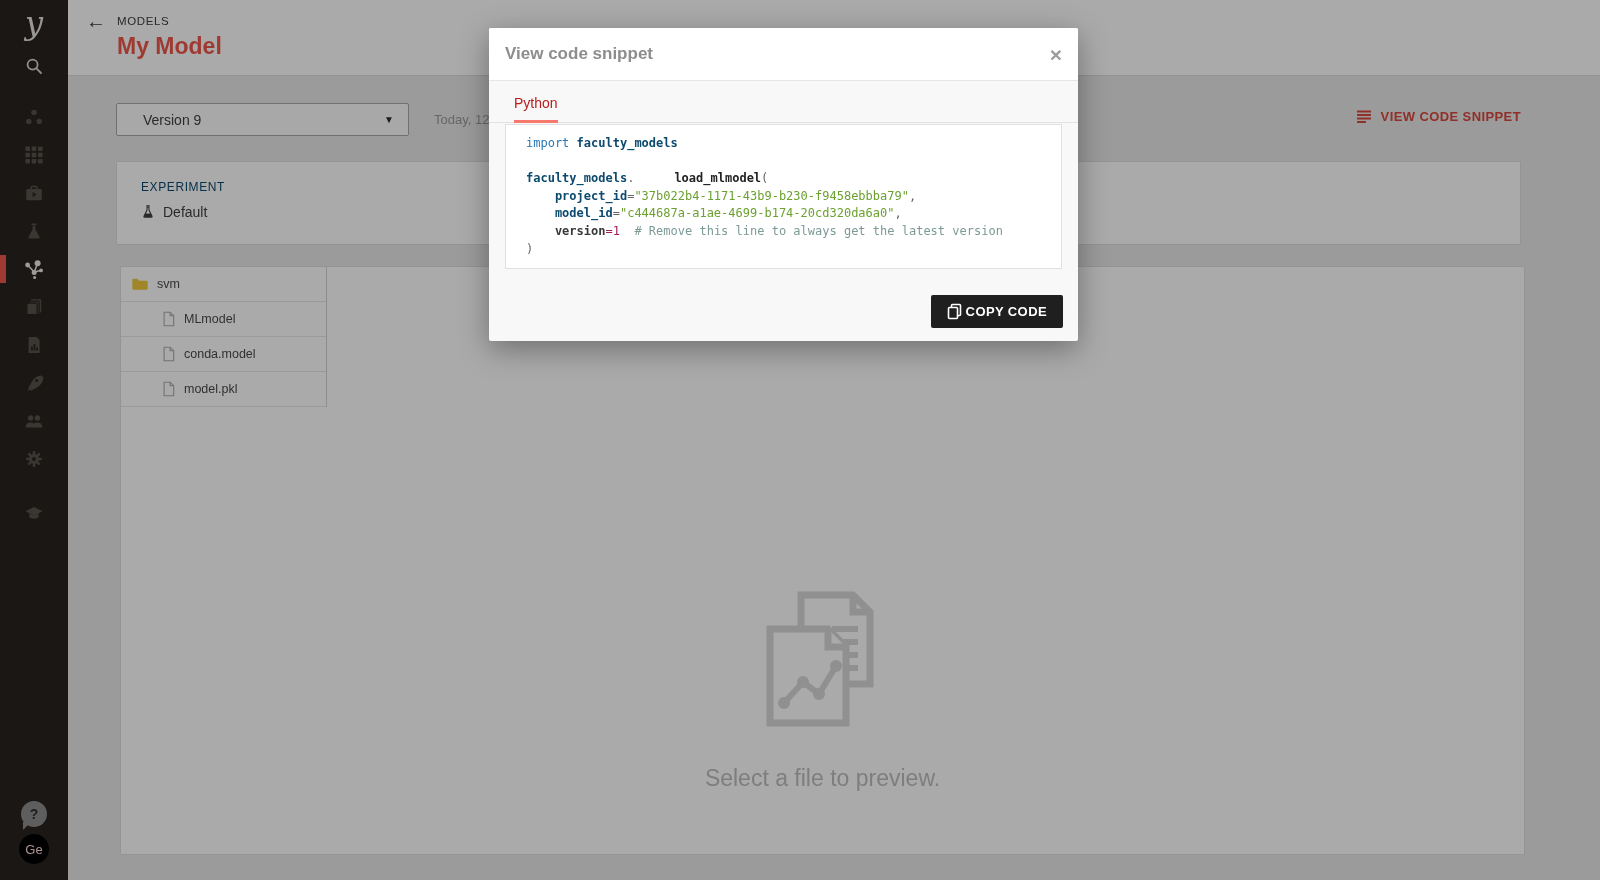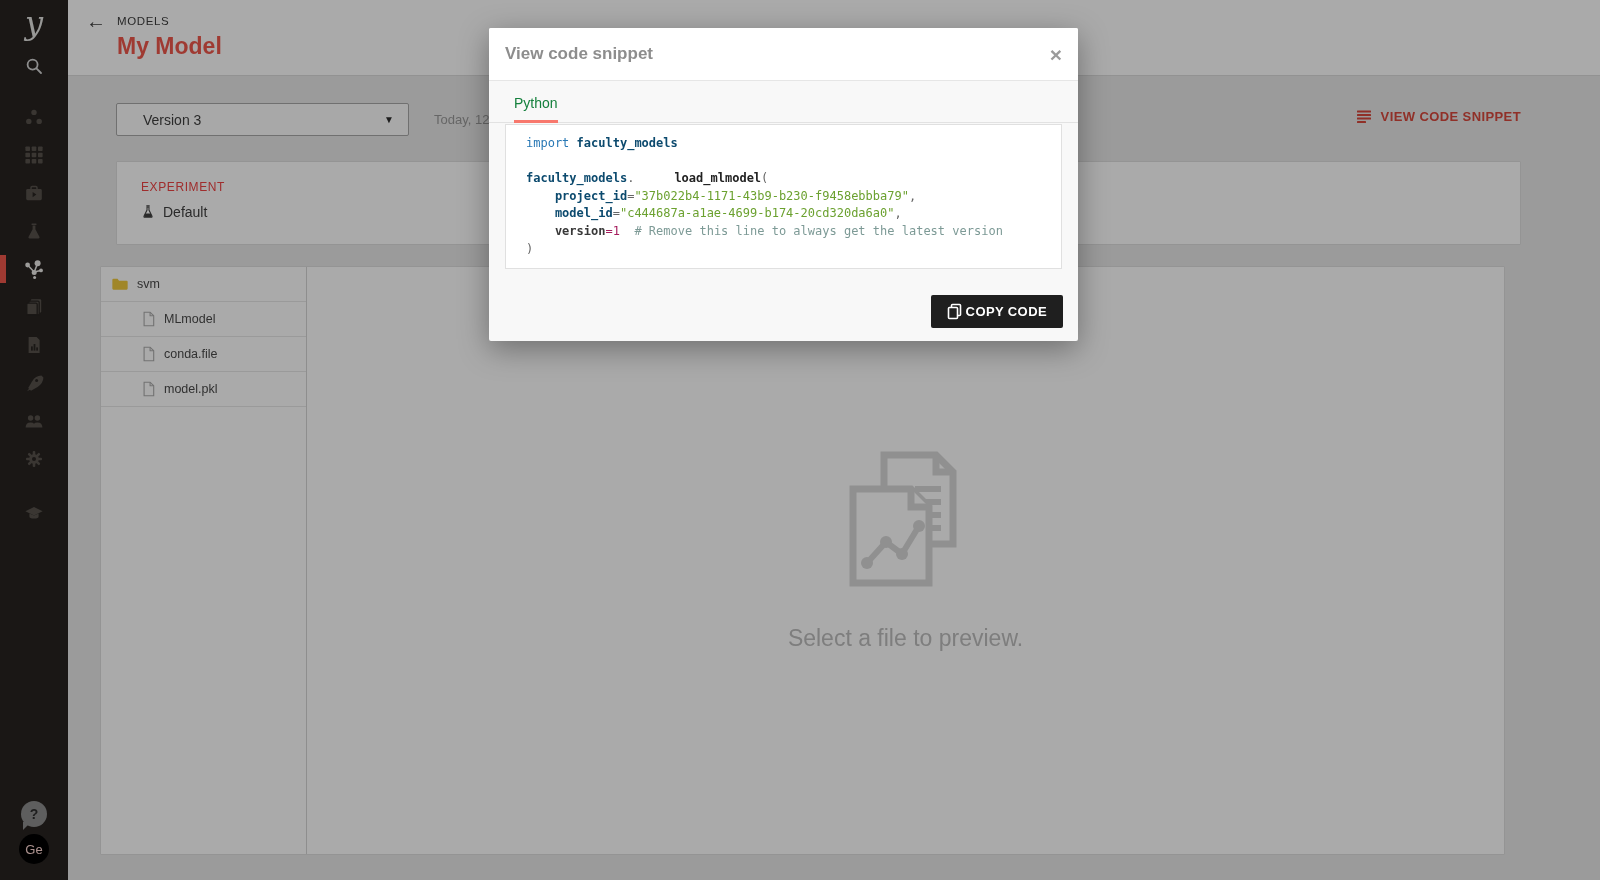--- a/index.html
+++ b/index.html
@@ -45,44 +45,44 @@
   .version-select { position: absolute; left: 48px; top: 27px; width: 293px; height: 33px; background: #fdfdfd;
     border: 1px solid #a8a8a8; border-radius: 2px; display: flex; align-items: center;
     padding: 0 14px 0 26px; font-size: 14px; color: #3f3f3f; cursor: pointer; }
   .version-select .caret { margin-left: auto; font-size: 10px; color: #2e2e2e; }
   .timestamp { position: absolute; left: 366px; top: 36px; font-size: 13px; color: #9a9a9a; white-space: nowrap; }
   .view-code-btn { position: absolute; right: 79px; top: 33px; display: flex; align-items: center; gap: 9px;
     color: #d8483c; font-size: 13px; font-weight: bold; letter-spacing: 0.4px; cursor: pointer; }
 
   .card { position: absolute; background: #ffffff; border: 1px solid #dedede; border-radius: 1px; }
   .experiment-card { left: 48px; top: 85px; width: 1405px; height: 84px; }
-  .exp-label { position: absolute; left: 24px; top: 18px; font-size: 12px; letter-spacing: 0.6px; color: #ef4444; }
+  .exp-label { position: absolute; left: 24px; top: 18px; font-size: 12px; letter-spacing: 0.6px; color: #0c4a6e; }
   .exp-value { position: absolute; left: 24px; top: 42px; display: flex; gap: 8px;
     font-size: 14px; color: #3f3f3f; }
 
-  .files-card { left: 32px; top: 190px; width: 1405px; height: 589px; display: flex; }
+  .files-card { left: 52px; top: 190px; width: 1405px; height: 589px; display: flex; flex-direction: column; }
   .tree { width: 206px; border-right: 1px solid #d5d5d5; }
   .tree-row { height: 35px; display: flex; align-items: center; gap: 8px; border-bottom: 1px solid #e7e7e7;
     font-size: 12.5px; color: #4a4a4a; cursor: pointer; }
   .tree-row.folder { padding-left: 10px; }
   .tree-row.file { padding-left: 40px; }
   .preview { flex: 1; display: flex; flex-direction: column; align-items: center; }
   .preview-icon { margin-top: 180px; }
   .preview-msg { margin-top: 38px; font-size: 23px; color: #bdbdbd; }
 
   
   .overlay { position: fixed; inset: 0; background: rgba(0,0,0,0.335); z-index: 50; }
   .modal { position: fixed; left: 489px; top: 28px; width: 589px; height: 313px; z-index: 100;
     background: #f8f8f8; border-radius: 2px; box-shadow: 0 8px 30px rgba(0,0,0,0.35); }
   .modal-header { height: 53px; background: #ffffff; border-bottom: 1px solid #e6e6e6;
     display: flex; align-items: center; padding: 0 16px; border-radius: 2px 2px 0 0; }
   .modal-title { font-size: 17px; font-weight: bold; color: #8d8d8d; }
   .modal-close { margin-left: auto; font-size: 21px; font-weight: bold; color: #9b9b9b; cursor: pointer; line-height: 1; }
   .tab-row { padding: 13px 16px 0 25px; border-bottom: 1px solid #e2e2e2; }
-  .tab { display: inline-block; font-size: 14px; color: #15803d; padding-bottom: 9px;
+  .tab { display: inline-block; font-size: 14px; color: #b91c1c; padding-bottom: 9px;
     border-bottom: 3px solid #f8786d; margin-bottom: -1px; cursor: pointer; }
   .code-block { margin: 1px 16px 0; background: #ffffff; border: 1px solid #e0e0e0;
     padding: 10px 20px; font-family: "DejaVu Sans Mono", monospace; font-size: 12px; line-height: 17.6px; }
   .code-line { white-space: pre; }
   .tok-kw { color: #2878b5; }
   .tok-str { color: #6ba12f; }
   .tok-num { color: #a51d5d; }
   .tok-com { color: #7d9a96; }
   .tok-plain { color: #0c4a6e; font-weight: bold; }
   .tok-plainb { color: #383838; font-weight: bold; }
@@ -213,21 +213,21 @@
 </aside>
 
 <header class="topbar">
   <div class="back-arrow">←</div>
   <div class="breadcrumb">MODELS</div>
   <div class="page-title">My Model</div>
 </header>
 
 <main class="content">
   <div class="version-select">
-    <span>Version 3</span>
+    <span>Version 9</span>
     <span class="caret">▼</span>
   </div>
   <div class="timestamp">Today, 12:3</div>
   <div class="view-code-btn">
     <svg width="16" height="14" viewBox="0 0 16 14">
       <g fill="#d8483c">
         <rect x="1" y="0.5" width="14" height="2" rx="0.5"></rect>
         <rect x="1" y="4" width="14" height="2" rx="0.5"></rect>
         <rect x="1" y="7.5" width="14" height="2" rx="0.5"></rect>
         <rect x="1" y="11" width="9" height="2" rx="0.5"></rect>
@@ -261,21 +261,21 @@
           <path d="M3.5 1.5 h7.5 l4.5 4.5 v12.5 h-12 z" fill="none" stroke="#adadad" stroke-width="1.4"></path>
           <path d="M11 1.5 v4.5 h4.5" fill="none" stroke="#adadad" stroke-width="1.4"></path>
         </svg>
         <span>MLmodel</span>
       </div>
       <div class="tree-row file">
         <svg width="15" height="16" viewBox="0 0 18 20">
           <path d="M3.5 1.5 h7.5 l4.5 4.5 v12.5 h-12 z" fill="none" stroke="#adadad" stroke-width="1.4"></path>
           <path d="M11 1.5 v4.5 h4.5" fill="none" stroke="#adadad" stroke-width="1.4"></path>
         </svg>
-        <span>conda.file</span>
+        <span>conda.model</span>
       </div>
       <div class="tree-row file">
         <svg width="15" height="16" viewBox="0 0 18 20">
           <path d="M3.5 1.5 h7.5 l4.5 4.5 v12.5 h-12 z" fill="none" stroke="#adadad" stroke-width="1.4"></path>
           <path d="M11 1.5 v4.5 h4.5" fill="none" stroke="#adadad" stroke-width="1.4"></path>
         </svg>
         <span>model.pkl</span>
       </div>
     </div>
     <div class="preview">

